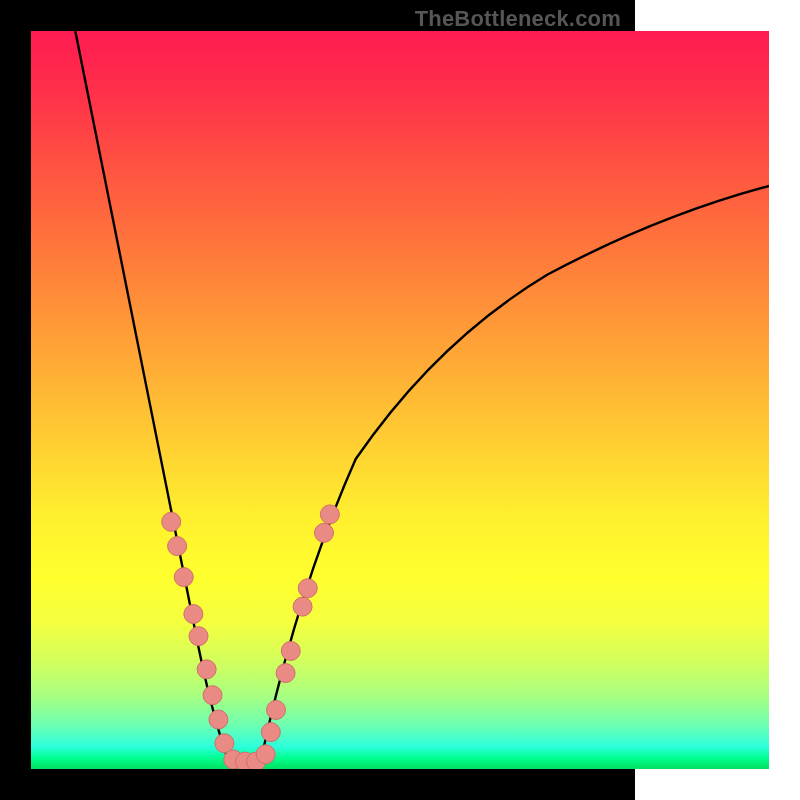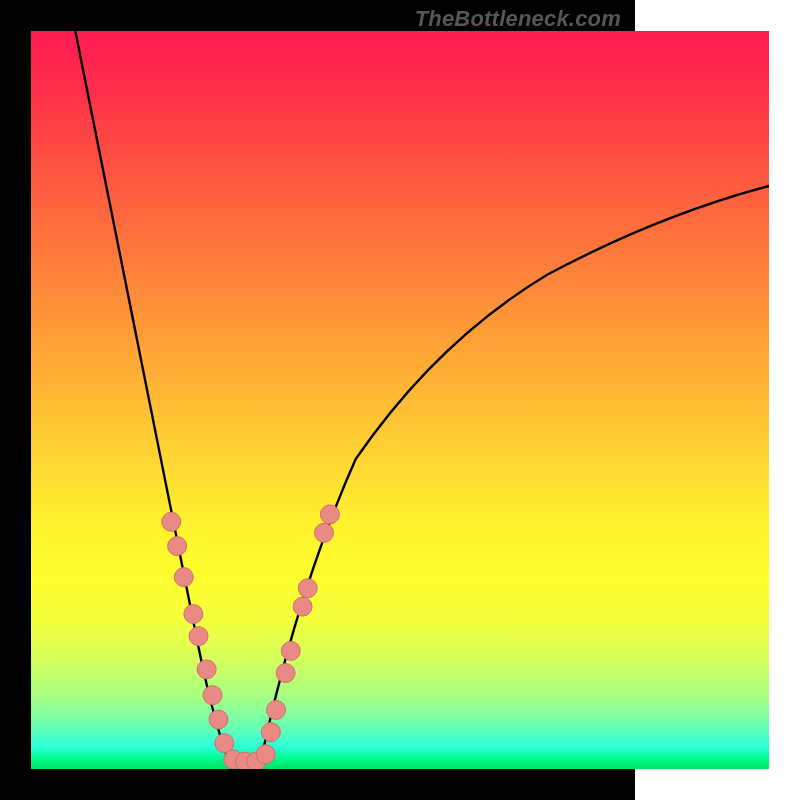--- a/index.html
+++ b/index.html
@@ -2,21 +2,20 @@
 <html><head>
 <meta charset="utf-8">
 <style>
   * { margin: 0; padding: 0; box-sizing: border-box; }
   html, body { width: 800px; height: 800px; overflow: hidden; }
   .frame {
     width: 635px;
     height: 800px;
     background: #000;
     position: relative;
-    font-style: italic;
   }
   .plot {
     position: absolute;
     left: 31px;
     top: 31px;
     width: 738px;
     height: 738px;
     background: linear-gradient(to bottom,
       #ff1b52 0%,
       #ff2f4a 8%,

